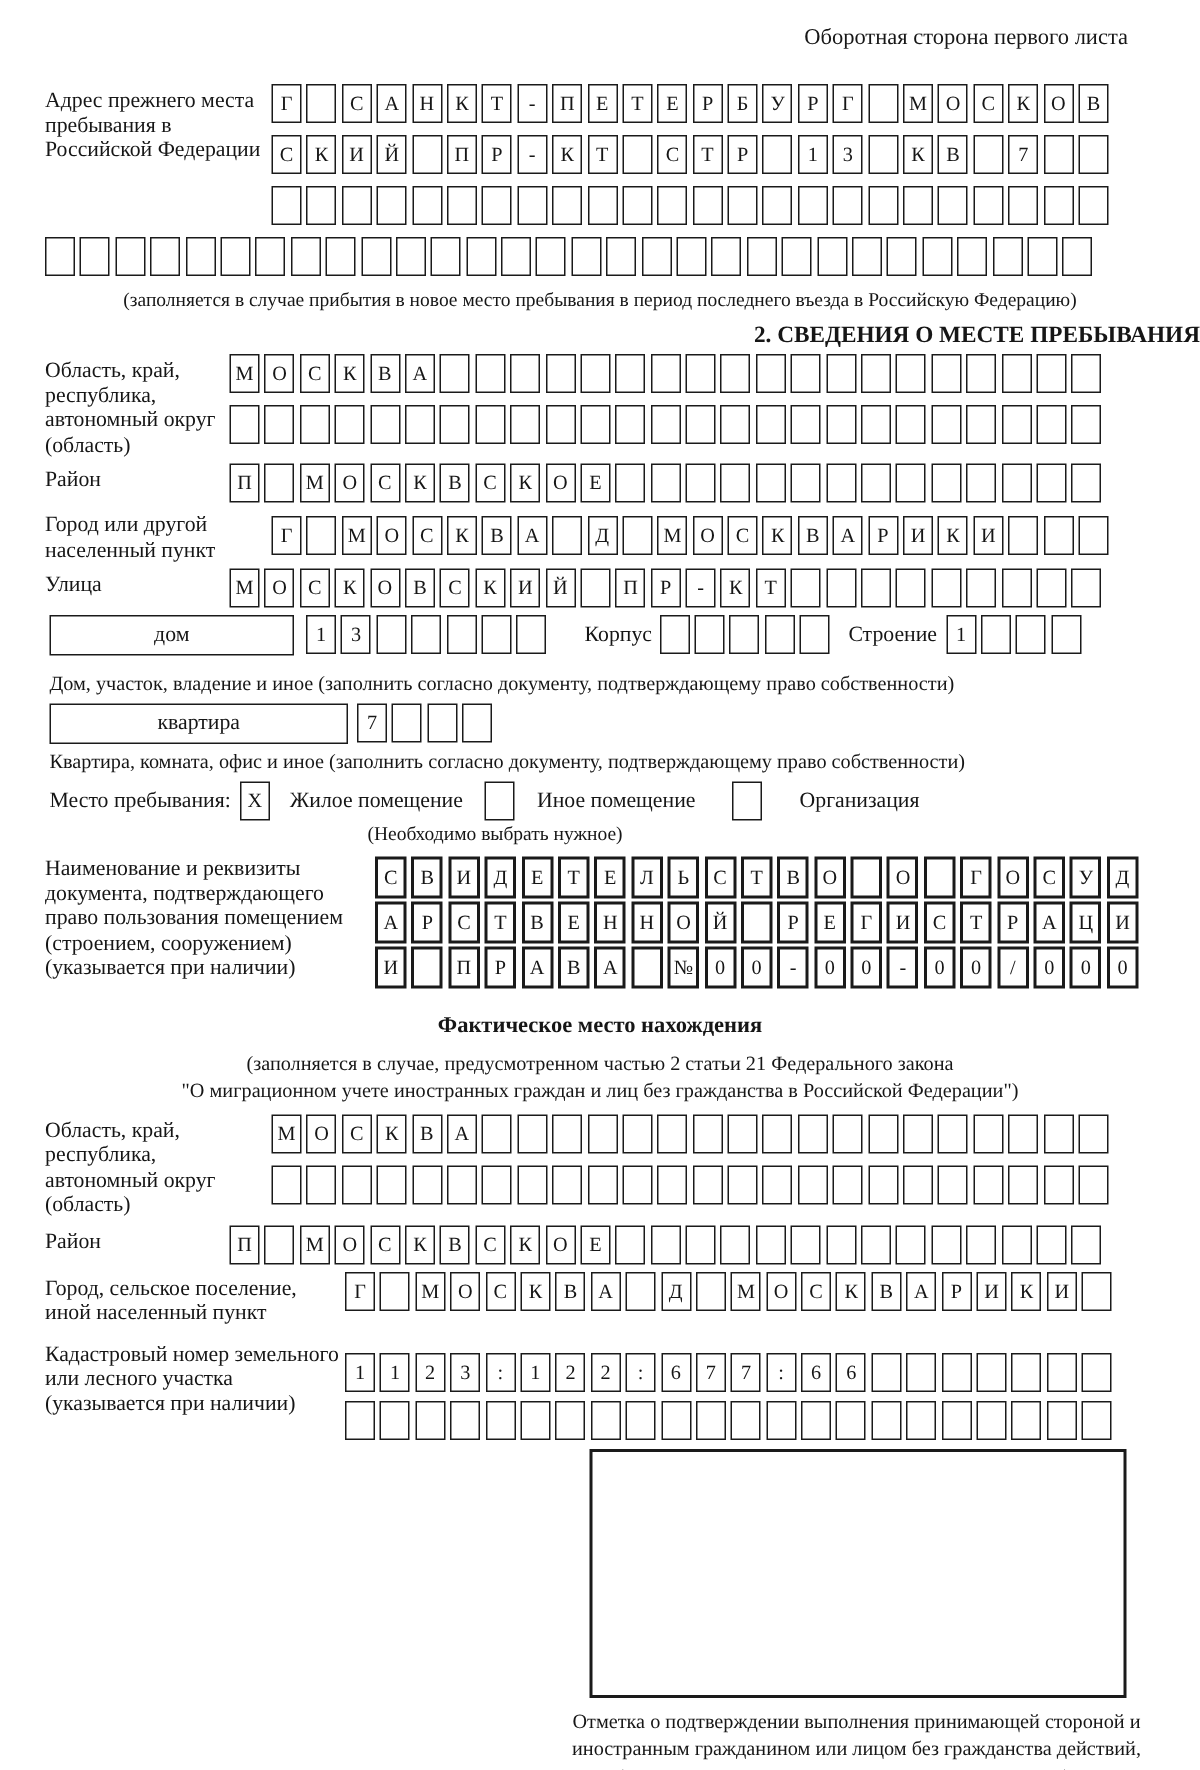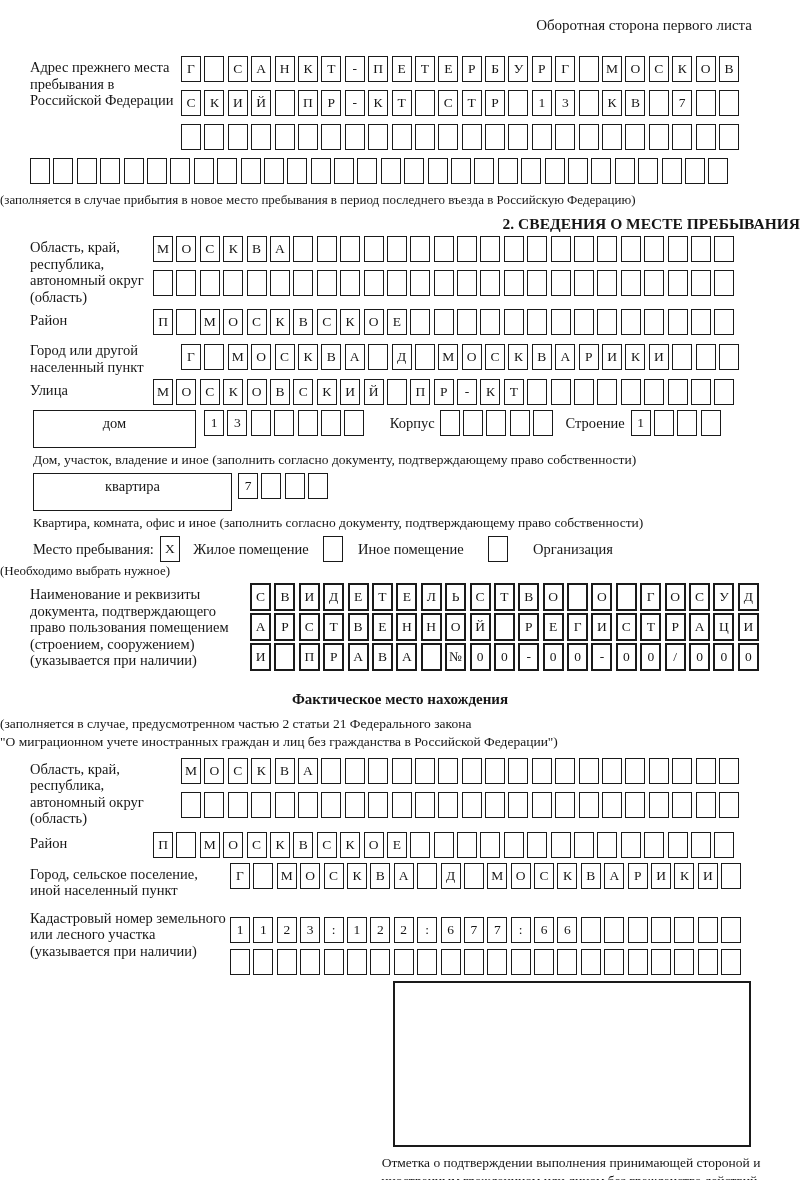--- a/index.html
+++ b/index.html
@@ -17,25 +17,25 @@
   .w220 { width:220px; flex:0 0 220px; }
   .boxrow { white-space:nowrap; height:26px; margin-bottom:8px; }
   .boxrow:last-child { margin-bottom:0; }
   .cell {
     display:inline-block; width:20px; height:26px; border:1.6px solid #1a1a1a;
     margin-right:3.4px; text-align:center; font-size:13.5px; line-height:23px;
     vertical-align:top; background:#fff;
   }
   .bigcells { height:23px; margin-bottom:7px; }
   .bigcells .cell { width:21px; height:28px; border-width:2px; line-height:24px; }
-  .note { font-size:13px; line-height:16px; }
+  .note { font-size:13px; text-align:center; line-height:16px; }
   .sec-title { font-weight:bold; text-align:right; font-size:15.5px; }
   .sub-title { font-weight:bold; text-align:center; font-size:15px; }
   .wide-box {
-    display:inline-block; height:38px; border:1.6px solid #1a1a1a;
+    display:inline-block; height:27px; border:1.6px solid #1a1a1a;
     text-align:center; line-height:24px; vertical-align:top; font-size:14.5px;
   }
   .inline-lbl { display:inline-block; vertical-align:top; line-height:27px; }
   .ml33 { margin-left:33px; }
   .stay-row { margin-left:33px; white-space:nowrap; }
   .stay-row .txt { display:inline-block; vertical-align:top; line-height:26px; }
   .stamp-box { margin-left:393px; margin-top:6px; width:358px; height:166px; border:2px solid #1a1a1a; }
   .stamp-caption { margin-left:375px; margin-top:7px; width:392px; text-align:center; font-size:13.5px; line-height:18.5px; }
 </style>
 </head>
@@ -87,21 +87,21 @@
 <div class="ml33" style="margin-top:5px; white-space:nowrap;">
   <span class="wide-box" style="width:199px;">квартира</span><span class="boxrow" style="display:inline-block; margin-left:6px;"><span class="cell">7</span><span class="cell"></span><span class="cell"></span><span class="cell"></span></span>
 </div>
 <div class="note" style="text-align:left; margin-left:33px; margin-top:4px; font-size:13.5px;">Квартира, комната, офис и иное (заполнить согласно документу, подтверждающему право собственности)</div>
 
 <div class="stay-row" style="margin-top:5px;">
   <span class="txt">Место пребывания:</span><span class="cell" style="margin-left:6px;">X</span><span class="txt" style="margin-left:10px;">Жилое помещение</span><span class="cell" style="margin-left:14px;"></span><span class="txt" style="margin-left:12px;">Иное помещение</span><span class="cell" style="margin-left:24px;"></span><span class="txt" style="margin-left:22px;">Организация</span>
 </div>
 <div class="note" style="width:660px; margin-top:1px;">(Необходимо выбрать нужное)</div>
 
-<div class="frow" style="margin-top:4px;">
+<div class="frow" style="margin-top:4px;align-items:flex-end;">
   <div class="lbl w220">Наименование и реквизиты документа, подтверждающего право пользования помещением (строением, сооружением) (указывается при наличии)</div>
   <div>
     <div class="boxrow bigcells"><span class="cell">С</span><span class="cell">В</span><span class="cell">И</span><span class="cell">Д</span><span class="cell">Е</span><span class="cell">Т</span><span class="cell">Е</span><span class="cell">Л</span><span class="cell">Ь</span><span class="cell">С</span><span class="cell">Т</span><span class="cell">В</span><span class="cell">О</span><span class="cell"></span><span class="cell">О</span><span class="cell"></span><span class="cell">Г</span><span class="cell">О</span><span class="cell">С</span><span class="cell">У</span><span class="cell">Д</span></div>
     <div class="boxrow bigcells"><span class="cell">А</span><span class="cell">Р</span><span class="cell">С</span><span class="cell">Т</span><span class="cell">В</span><span class="cell">Е</span><span class="cell">Н</span><span class="cell">Н</span><span class="cell">О</span><span class="cell">Й</span><span class="cell"></span><span class="cell">Р</span><span class="cell">Е</span><span class="cell">Г</span><span class="cell">И</span><span class="cell">С</span><span class="cell">Т</span><span class="cell">Р</span><span class="cell">А</span><span class="cell">Ц</span><span class="cell">И</span></div>
     <div class="boxrow bigcells"><span class="cell">И</span><span class="cell"></span><span class="cell">П</span><span class="cell">Р</span><span class="cell">А</span><span class="cell">В</span><span class="cell">А</span><span class="cell"></span><span class="cell">№</span><span class="cell">0</span><span class="cell">0</span><span class="cell">-</span><span class="cell">0</span><span class="cell">0</span><span class="cell">-</span><span class="cell">0</span><span class="cell">0</span><span class="cell">/</span><span class="cell">0</span><span class="cell">0</span><span class="cell">0</span></div>
   </div>
 </div>
 
 <div class="sub-title" style="margin-top:22px;">Фактическое место нахождения</div>
 <div class="note" style="margin-top:8px; font-size:13.5px;">(заполняется в случае, предусмотренном частью 2 статьи 21 Федерального закона</div>

